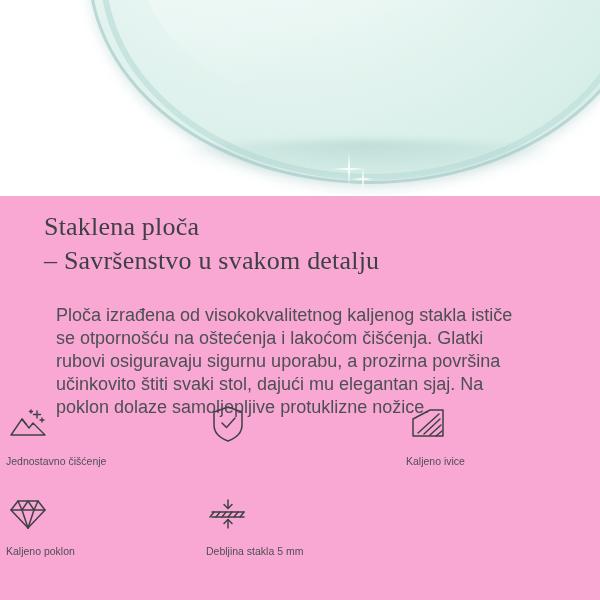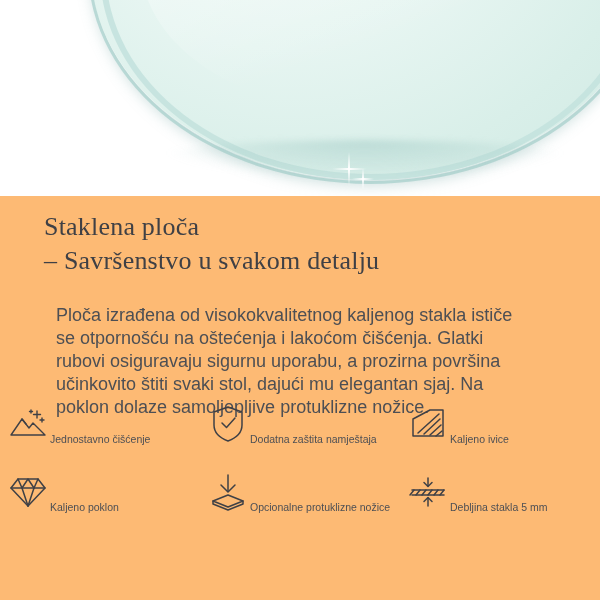--- a/index.html
+++ b/index.html
@@ -10,21 +10,21 @@
     width: 600px;
     height: 600px;
     background: #ffffff;
     font-family: "Liberation Sans", sans-serif;
     overflow: hidden;
   }
   .page {
     position: relative;
     width: 600px;
     height: 600px;
-    background: #fdba74;
+    background: #f9a8d4;
     overflow: hidden;
   }
 
   
   .hero {
     position: absolute;
     left: 0;
     top: 0;
     width: 600px;
     height: 196px;
@@ -157,22 +157,22 @@
     position: absolute;
     left: 0;
     top: 396px;
     width: 600px;
     display: grid;
     grid-template-columns: repeat(3, 1fr);
     row-gap: 18px;
   }
   .feature {
     display: flex;
-    flex-direction: row;
-    align-items: flex-end;
+    flex-direction: column;
+    align-items: flex-start;
     justify-content: flex-start;
     padding: 6px 6px 0 6px;
   }
   .feature-icon {
     width: 44px;
     height: 44px;
     display: flex;
     align-items: center;
     justify-content: center;
   }
@@ -228,21 +228,20 @@
       <div class="feature-label">Jednostavno čišćenje</div>
     </div>
 
     <div class="feature">
       <div class="feature-icon">
         <svg width="32" height="38" viewBox="0 0 32 38" fill="none" stroke="#3f4045" stroke-width="1.5" stroke-linecap="round" stroke-linejoin="round">
           <path d="M16 2 L30 7 v13 c0 8-6 13-14 16 C8 33 2 28 2 20 V7 Z"></path>
           <path d="M10 18 l4.5 4.5 L23 13"></path>
         </svg>
       </div>
-      <div class="feature-label">Dodatna zaštita namještaja</div>
     </div>
 
     <div class="feature">
       <div class="feature-icon">
         <svg width="38" height="32" viewBox="0 0 38 32" fill="none" stroke="#3f4045" stroke-width="1.5" stroke-linecap="round" stroke-linejoin="round">
           <path d="M4 28 L4 11 L21 2 L34 2 L34 28 Z"></path>
           <path d="M9 25 L30 6"></path>
           <path d="M15 26 L31 11"></path>
           <path d="M21 27 L32 17"></path>
           <path d="M27 28 L33 23"></path>
@@ -257,31 +256,20 @@
           <path d="M9 4 H29 L36 13 L19 31 L2 13 Z"></path>
           <path d="M2 13 H36"></path>
           <path d="M9 4 L13 13 L19 31"></path>
           <path d="M29 4 L25 13 L19 31"></path>
           <path d="M13 13 L19 4 L25 13"></path>
         </svg>
       </div>
       <div class="feature-label">Kaljeno poklon</div>
     </div>
 
-    <div class="feature">
-      <div class="feature-icon">
-        <svg width="36" height="38" viewBox="0 0 36 38" fill="none" stroke="#3f4045" stroke-width="1.5" stroke-linecap="round" stroke-linejoin="round">
-          <path d="M18 2 V18"></path>
-          <path d="M11 12 L18 19 L25 12"></path>
-          <path d="M18 22 L33 28 L18 34 L3 28 Z"></path>
-          <path d="M3 28 V31 L18 37 L33 31 V28"></path>
-        </svg>
-      </div>
-      <div class="feature-label">Opcionalne protuklizne nožice</div>
-    </div>
 
     <div class="feature">
       <div class="feature-icon">
         <svg width="40" height="32" viewBox="0 0 40 32" fill="none" stroke="#3f4045" stroke-width="1.5" stroke-linecap="round" stroke-linejoin="round">
           <path d="M20 2 V10"></path>
           <path d="M16 6.5 L20 10.5 L24 6.5"></path>
           <path d="M4 14 H36"></path>
           <path d="M4 19 H36"></path>
           <path d="M6 14 L2 19 M12 14 L8 19 M18 14 L14 19 M24 14 L20 19 M30 14 L26 19 M36 14 L32 19"></path>
           <path d="M20 30 V22"></path>

